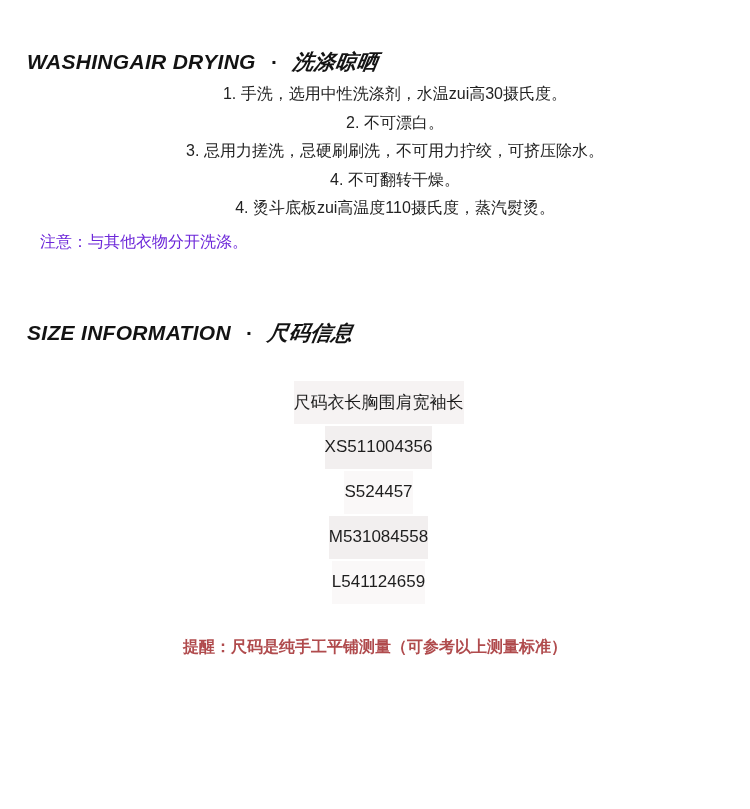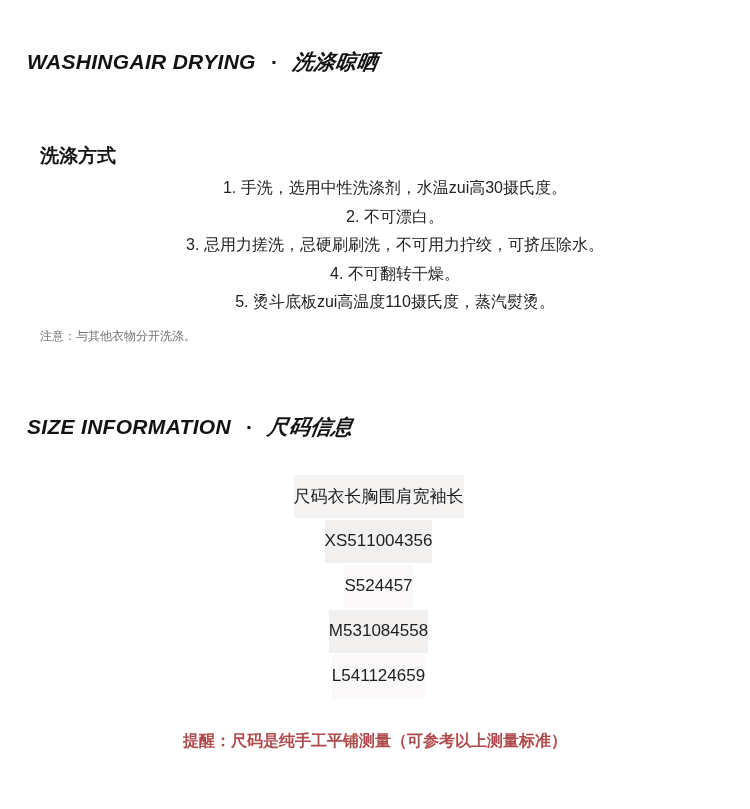--- a/index.html
+++ b/index.html
@@ -43,23 +43,23 @@
   }
   .wash-list { margin-top: 6px; text-align: center; }
   .wash-item {
     margin: 0;
     font-size: 16px;
     line-height: 28.5px;
     color: #222222;
   }
   .wash-note {
     margin: 5px 0 0 0;
-    font-size: 12px;
+    font-size: 16px;
     line-height: 28px;
-    color: #737373;
+    color: #6d28d9;
   }
 
   .size-title { margin-top: 64px; }
 
   
   .size-table {
     margin: 36px 0 0 55px;
     width: 647px;
     display: flex;
     flex-direction: column;
@@ -98,27 +98,26 @@
 <div class="page">
 
   <section>
     <h1 class="sec-title wash-title">
       <span>WASHINGAIR DRYING</span>
       <span class="dot">·</span>
       <span class="zh-slant">洗涤晾晒</span>
     </h1>
 
     <div class="wash-body">
-      <h2 class="wash-heading">洗涤方式</h2>
       <div class="wash-list">
         <p class="wash-item">1. 手洗，选用中性洗涤剂，水温zui高30摄氏度。</p>
         <p class="wash-item">2. 不可漂白。</p>
         <p class="wash-item">3. 忌用力搓洗，忌硬刷刷洗，不可用力拧绞，可挤压除水。</p>
         <p class="wash-item">4. 不可翻转干燥。</p>
-        <p class="wash-item">5. 烫斗底板zui高温度110摄氏度，蒸汽熨烫。</p>
+        <p class="wash-item">4. 烫斗底板zui高温度110摄氏度，蒸汽熨烫。</p>
       </div>
       <p class="wash-note">注意：与其他衣物分开洗涤。</p>
     </div>
   </section>
 
   <section>
     <h1 class="sec-title size-title">
       <span>SIZE INFORMATION</span>
       <span class="dot">·</span>
       <span class="zh-slant">尺码信息</span>

